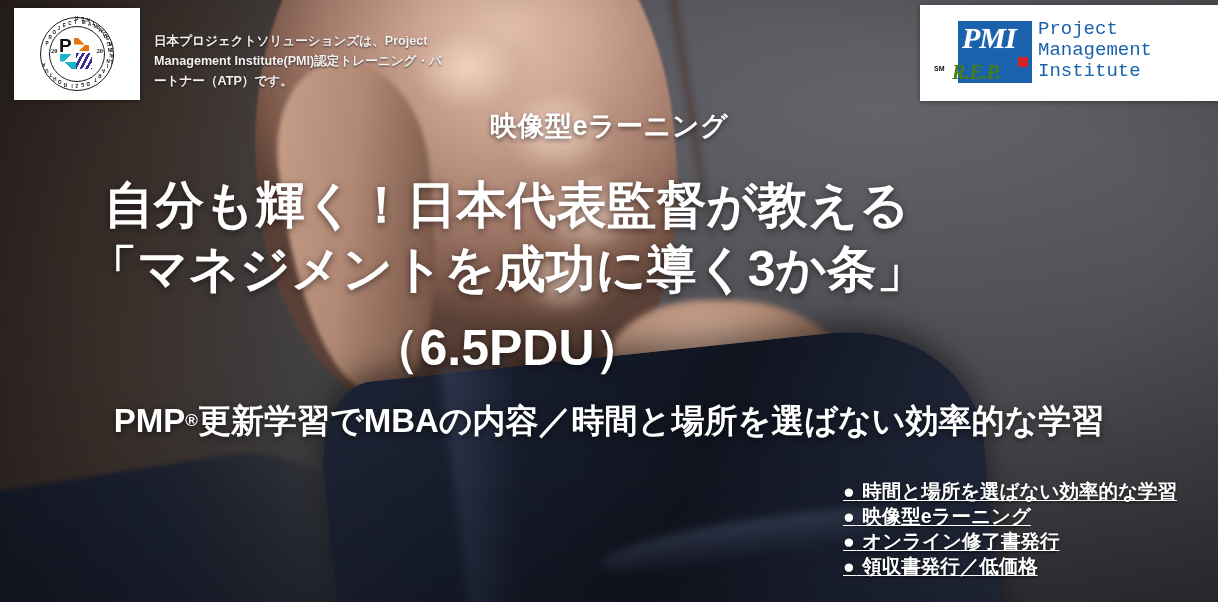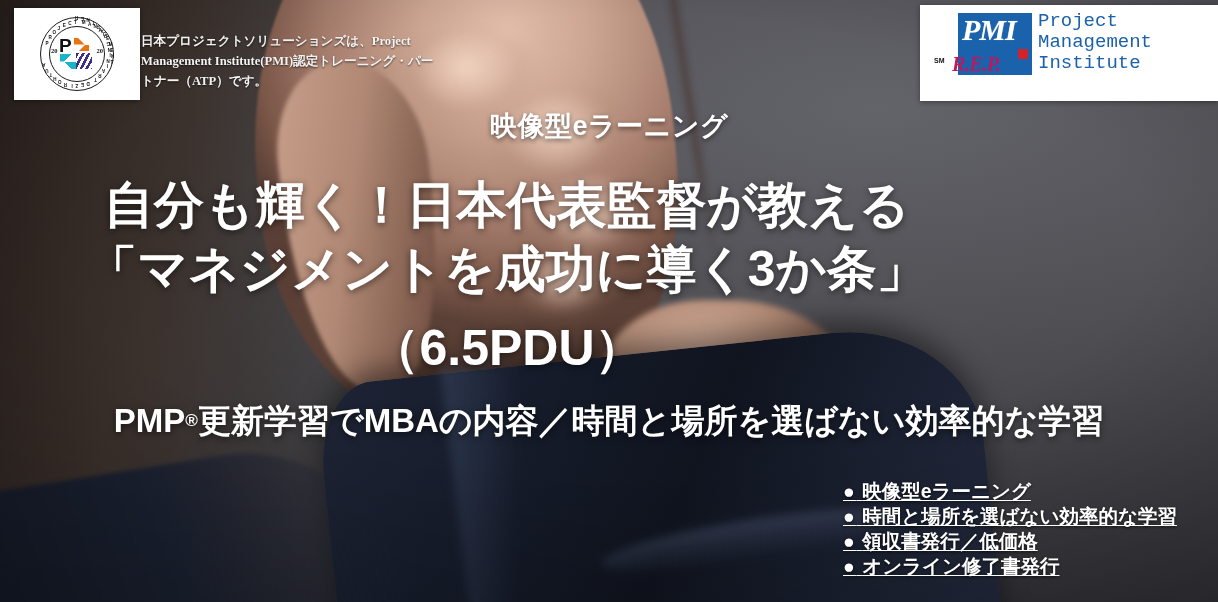--- a/index.html
+++ b/index.html
@@ -169,21 +169,21 @@
       linear-gradient(-135deg,#1bb5c9 48%,transparent 50%);
     background-size:100% 50%;background-repeat:no-repeat;
     background-position:0 0,0 100%;
   }
   .pm-stripes{
     position:absolute;left:17px;top:16px;width:16px;height:16px;
     background:repeating-linear-gradient(118deg,#3b2f8f 0 2.6px,#ffffff 2.6px 5.2px);
   }
 
   
-  .rep-lockup{position:absolute;left:12px;top:8px;width:170px;height:66px;}
+  .rep-lockup{position:absolute;left:12px;top:16px;width:170px;height:66px;}
   .rep-block{
     position:absolute;left:26px;top:0;width:74px;height:62px;
     background:#1b62ad;
   }
   .rep-pmi{
     position:absolute;left:30px;top:2px;
     font-family:"Liberation Serif",serif;
     font-style:italic;font-weight:700;font-size:30px;
     color:#ffffff;letter-spacing:-1px;line-height:30px;
     text-shadow:0 0 1px rgba(255,255,255,.4);
@@ -191,40 +191,39 @@
   .rep-redbar{position:absolute;left:86px;top:36px;width:10px;height:10px;background:#d2232a;}
   .rep-sm{
     position:absolute;left:2px;top:44px;
     font-size:7px;font-weight:700;color:#111;
     font-family:"Liberation Sans",sans-serif;
   }
   .rep-word{
     position:absolute;left:20px;top:40px;
     font-family:"Liberation Serif",serif;
     font-style:italic;font-weight:700;font-size:20px;
-    color:#be185d;letter-spacing:-.5px;
+    color:#4d7c0f;letter-spacing:-.5px;
   }
   .rep-name{
     position:absolute;left:106px;top:-2px;
     font-family:Liberation Mono, monospace;
     font-size:19px;line-height:21px;color:#1b62ad;
     white-space:pre-line;
   }
   .rep-note{
     position:absolute;left:186px;top:11px;width:104px;
     font-size:7.6px;line-height:9.9px;color:#141414;
     font-family:"Liberation Sans",sans-serif;
   }
 
   
   .atp-caption{
-    position:absolute;left:141px;top:31px;width:300px;
+    position:absolute;left:154px;top:31px;width:300px;
     color:#f2f2f2;font-size:12.6px;line-height:20px;font-weight:700;
     text-shadow:0 1px 2px rgba(0,0,0,.65);
-    font-family:Liberation Serif, serif;
   }
 
   
   .copy{
     position:absolute;left:0;top:0;width:1218px;
     text-align:center;color:#ffffff;
   }
   .eyebrow{
     position:absolute;left:0;top:108px;width:1218px;
     font-size:27px;font-weight:700;letter-spacing:.5px;
@@ -371,19 +370,19 @@
     <div class="eyebrow">映像型eラーニング</div>
     <div class="h-line h1">自分も輝く！日本代表監督が教える</div>
     <div class="h-line h2">「マネジメントを成功に導く3か条」</div>
     <div class="h-line h3">（6.5PDU）</div>
     <div class="subline">
       <span>PMP</span><span class="reg">®</span><span>更新学習でMBAの内容／時間と場所を選ばない効率的な学習</span>
     </div>
   </div>
 
   <div class="features">
+    <span class="feature"><span class="dot">●</span> <span>時間と場所を選ばない効率的な学習</span></span>
     <span class="feature"><span class="dot">●</span> <span>映像型eラーニング</span></span>
-    <span class="feature"><span class="dot">●</span> <span>時間と場所を選ばない効率的な学習</span></span>
+    <span class="feature"><span class="dot">●</span> <span>オンライン修了書発行</span></span>
     <span class="feature"><span class="dot">●</span> <span>領収書発行／低価格</span></span>
-    <span class="feature"><span class="dot">●</span> <span>オンライン修了書発行</span></span>
   </div>
 
 </div>
 
 </body></html>

